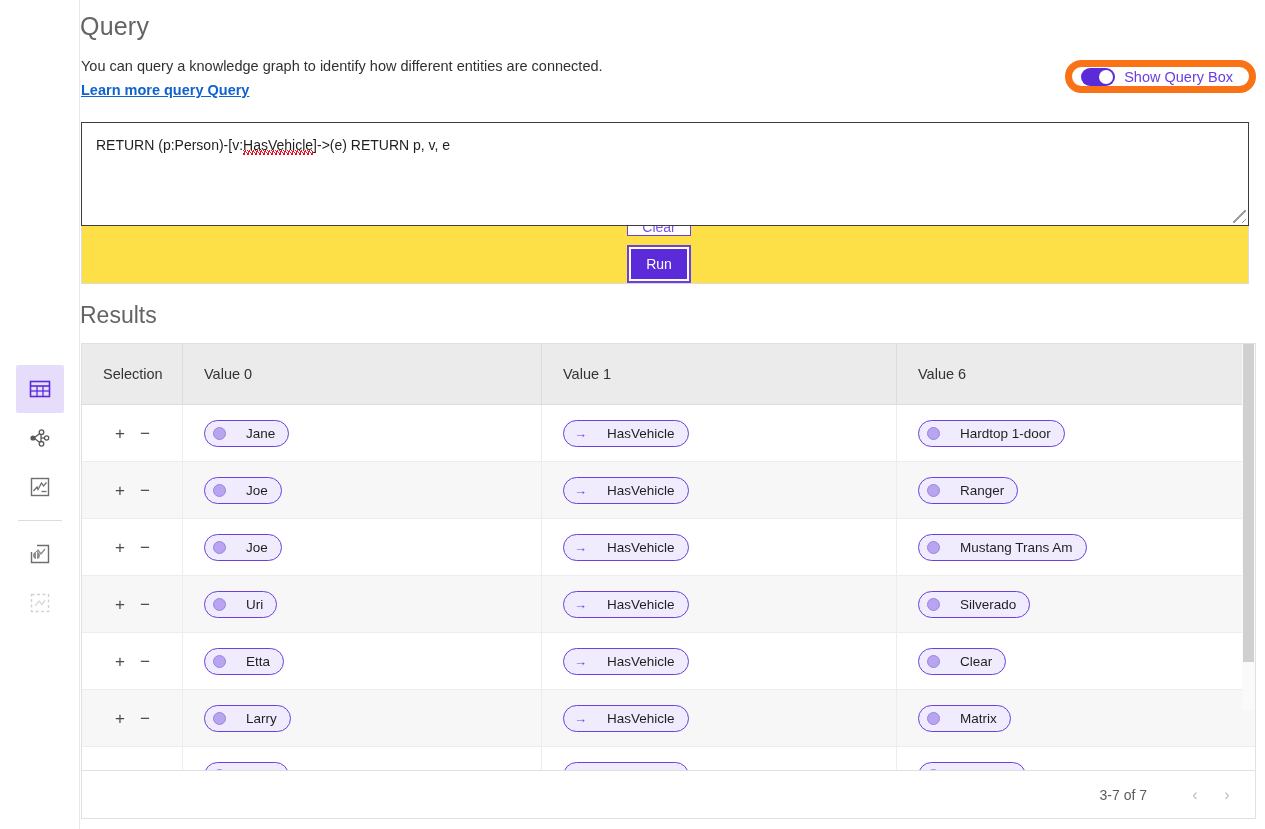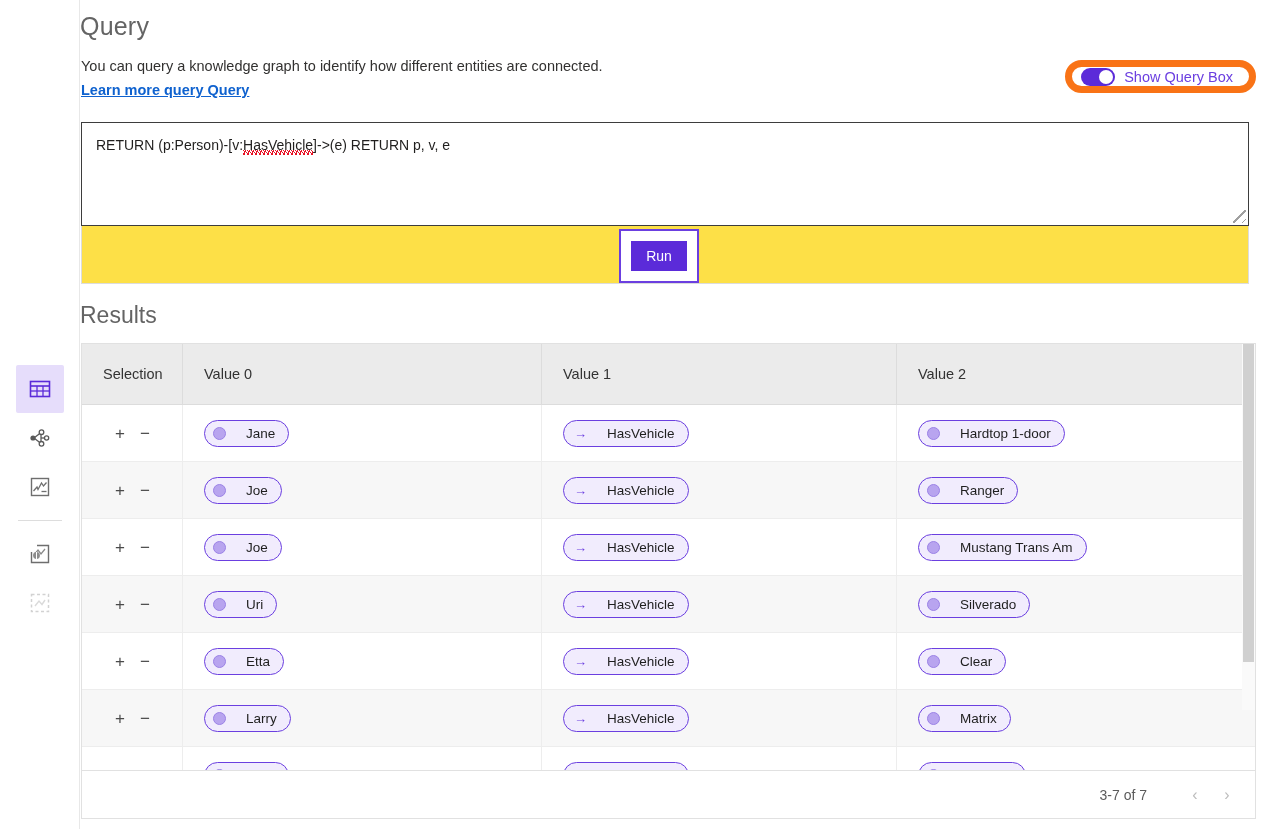--- a/index.html
+++ b/index.html
@@ -168,21 +168,21 @@
     cursor: pointer;
     font-family: inherit;
   }
   .btn-clear {
     background: #fff;
     border: 1px solid #6b3fe0;
     color: #7b53e8;
   }
   .btn-run-wrap {
     border: 2px solid #6b3fe0;
-    padding: 10px;
+    padding: 2px;
     display: inline-block;
     background: #fff;
   }
   .btn-run {
     background: #5b2bd9;
     border: 1px solid #5b2bd9;
     color: #ffffff;
     height: 30px;
     min-width: 52px;
   }
@@ -426,21 +426,21 @@
       </div>
     </div>
 
     <div class="results-title">Results</div>
 
     <div class="table-wrap">
       <div class="thead">
         <div class="th c-sel">Selection</div>
         <div class="th c-v0">Value 0</div>
         <div class="th c-v1">Value 1</div>
-        <div class="th c-v2">Value 2</div>
+        <div class="th c-v2">Value 6</div>
       </div>
 
       <div class="tbody" id="tbody">
           <div class="trow">
             <div class="td selcell">
               <span class="pm">+</span>
               <span class="pm">−</span>
             </div>
             <div class="td c-v0">
               <span class="chip">

